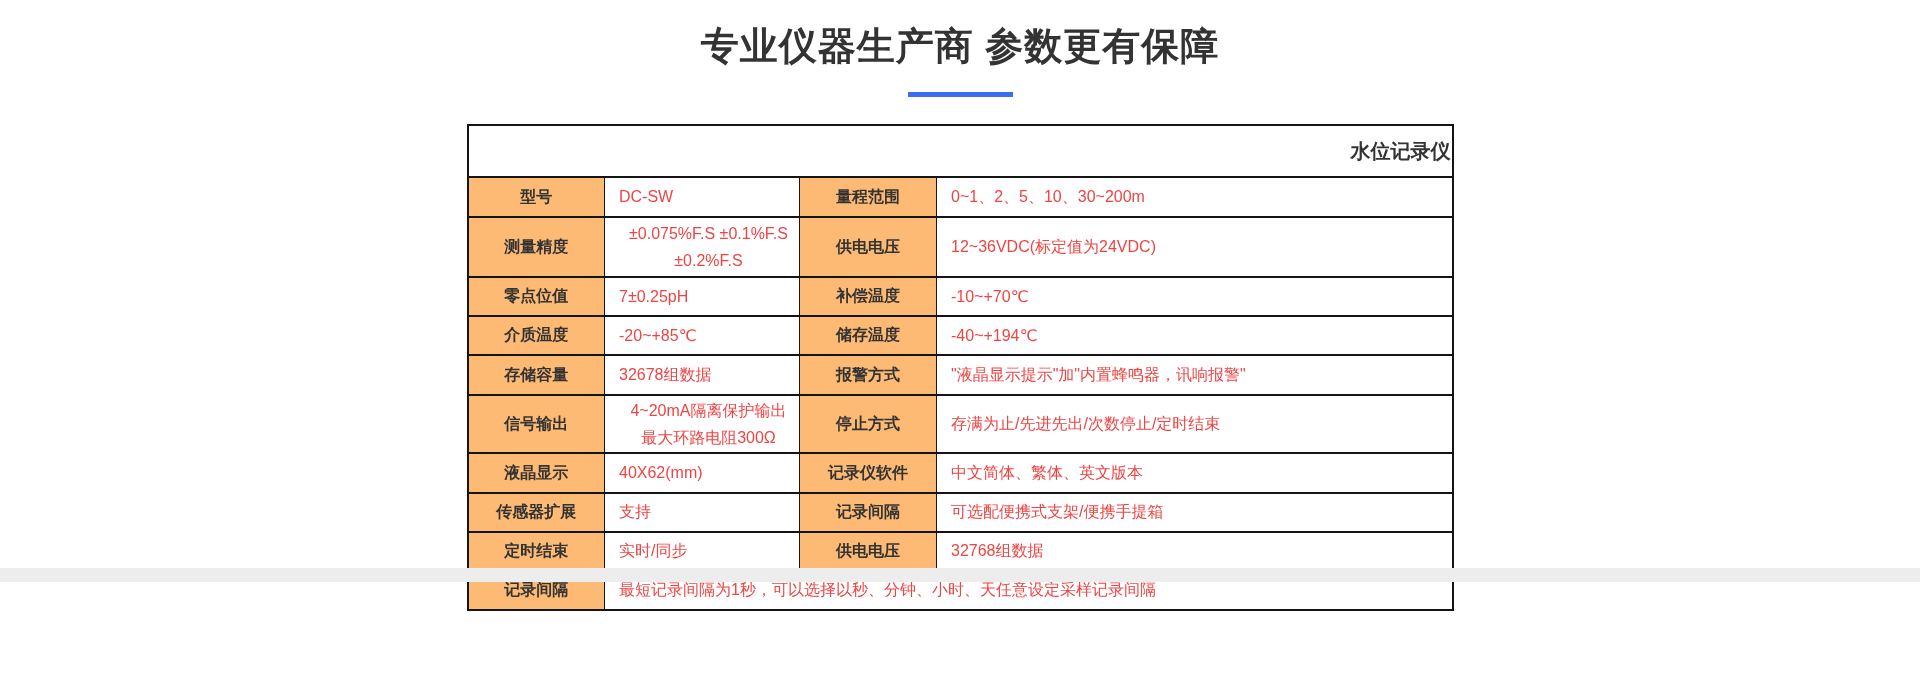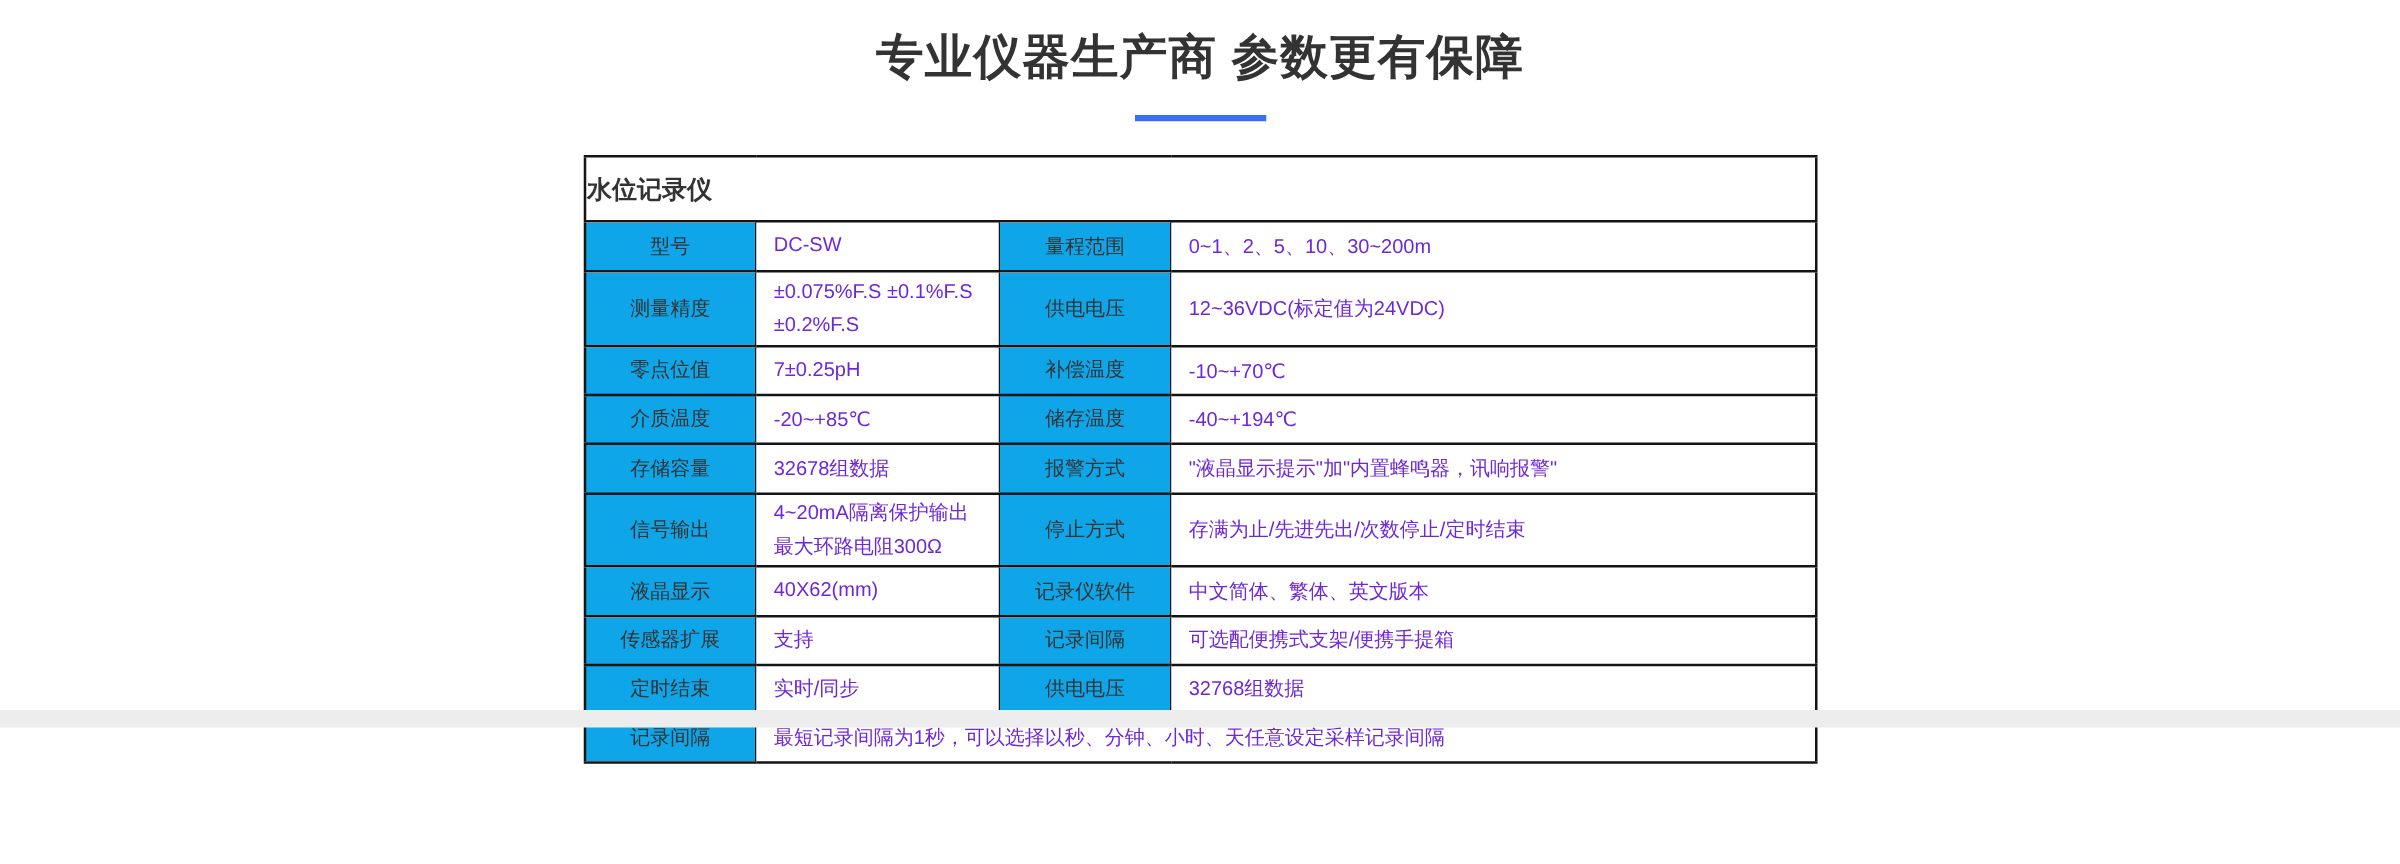--- a/index.html
+++ b/index.html
@@ -46,40 +46,40 @@
     border: 1px solid #141414;
     border-top-width: 2px;
     border-bottom-width: 2px;
     box-sizing: border-box;
     overflow: hidden;
     white-space: nowrap;
   }
   .spec-table th {
     font-size: 20px;
     font-weight: 700;
-    text-align: left;
+    text-align: right;
     background: #ffffff;
     color: #333333;
   }
   td.lbl {
-    background: #0ea5e9;
-    font-weight: 400;
+    background: #fdba74;
+    font-weight: 700;
     font-size: 16px;
     text-align: center;
     color: #333333;
   }
   td.val {
     background: #ffffff;
     font-weight: 400;
     font-size: 16px;
     text-align: left;
     padding-left: 14px;
-    color: #6d28d9;
+    color: #ef4444;
   }
-  td.val .vline { line-height: 27px; }
+  td.val .vline { line-height: 27px; text-align: center; }
   tr.r52 { height: 52px; }
   tr.r40 { height: 40px; }
   tr.r39 { height: 39px; }
   tr.r60 { height: 60px; }
   tr.r58 { height: 58px; }
   .bottom-strip {
     position: absolute;
     left: 0;
     bottom: 0;
     width: 100%;

